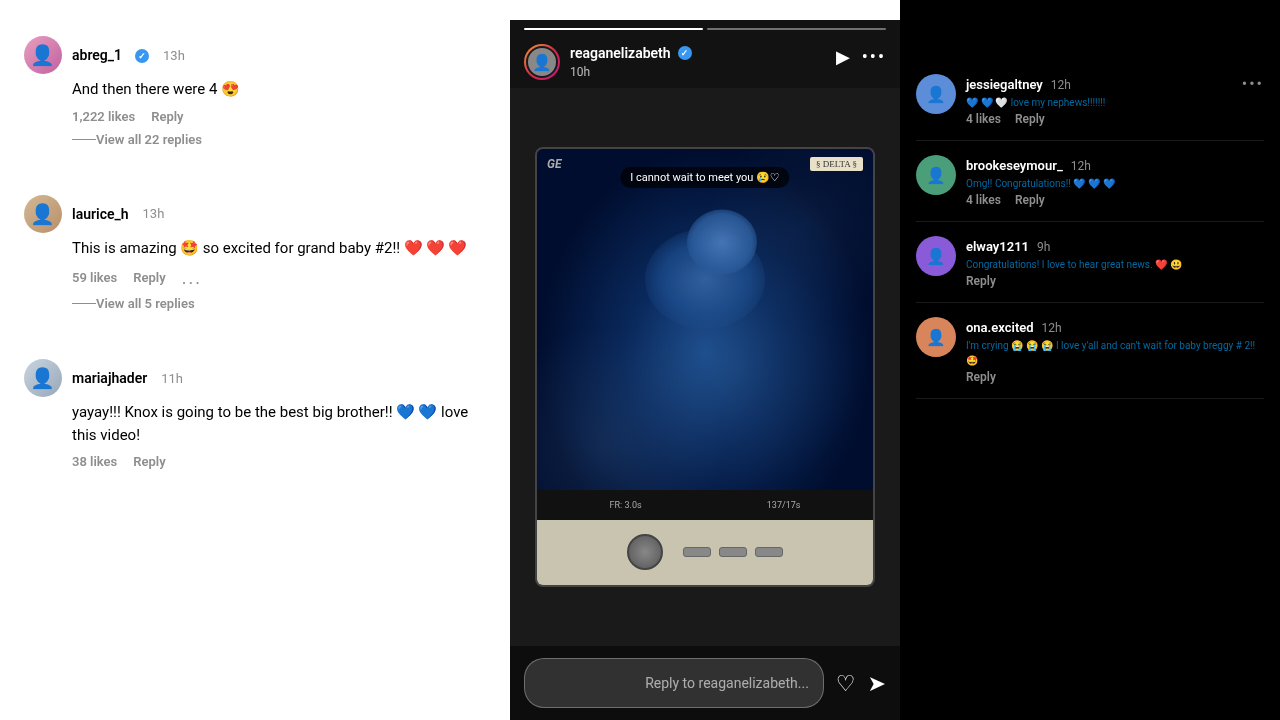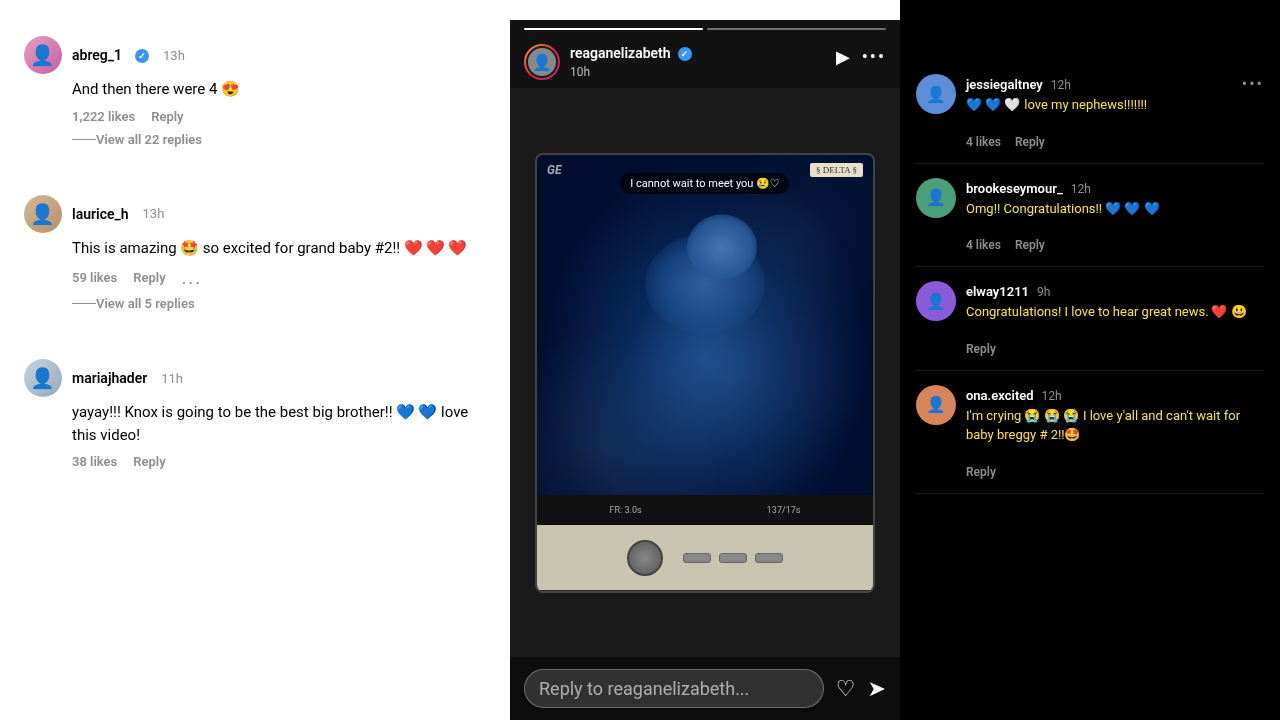--- a/index.html
+++ b/index.html
@@ -399,23 +399,24 @@
       gap: 12px;
       padding: 12px 14px;
       background: rgba(0,0,0,0.5);
     }
 
     .reply-input-field {
       flex: 1;
       background: rgba(255,255,255,0.15);
       border: 1px solid rgba(255,255,255,0.3);
       border-radius: 20px;
-      padding: 8px 14px;
+      padding: 16px 14px;
       color: rgba(255,255,255,0.6);
-      font-size: 18px;
+      font-size: 14px;
+      text-align: right;
     }
 
     .story-action-btn {
       color: #fff;
       font-size: 22px;
       cursor: pointer;
     }
 
     
     .right-panel {
@@ -461,31 +462,31 @@
       color: #fff;
     }
 
     .right-time {
       font-size: 12px;
       color: #8e8e8e;
       margin-left: 4px;
     }
 
     .right-comment-text {
-      font-size: 13px;
-      color: #fde047;
+      font-size: 10px;
+      color: #0369a1;
       line-height: 1.5;
       margin-top: 2px;
     }
 
     .right-comment-actions {
       display: flex;
       align-items: center;
       gap: 14px;
-      margin-top: 20px;
+      margin-top: 2px;
     }
 
     .right-likes {
       font-size: 12px;
       color: #8e8e8e;
       font-weight: 600;
     }
 
     .right-reply {
       font-size: 12px;
@@ -599,21 +600,21 @@
       <div class="progress-bar"></div>
     </div>
 
     <div class="story-user-info">
       <div class="story-avatar">
         <div class="story-avatar-inner">
           <span style="color:#fff; font-size:16px;">👤</span>
         </div>
       </div>
       <div>
-        <div style="display:flex;align-items:center;gap:4px;">
+        <div style="display:flex;gap:4px;">
           <span class="story-username">reaganelizabeth</span>
           <span class="verified-badge"></span>
         </div>
         <span class="story-time">10h</span>
       </div>
     </div>
 
     <div class="story-controls">
       <span class="play-btn">▶</span>
       <span class="more-dots">•••</span>

